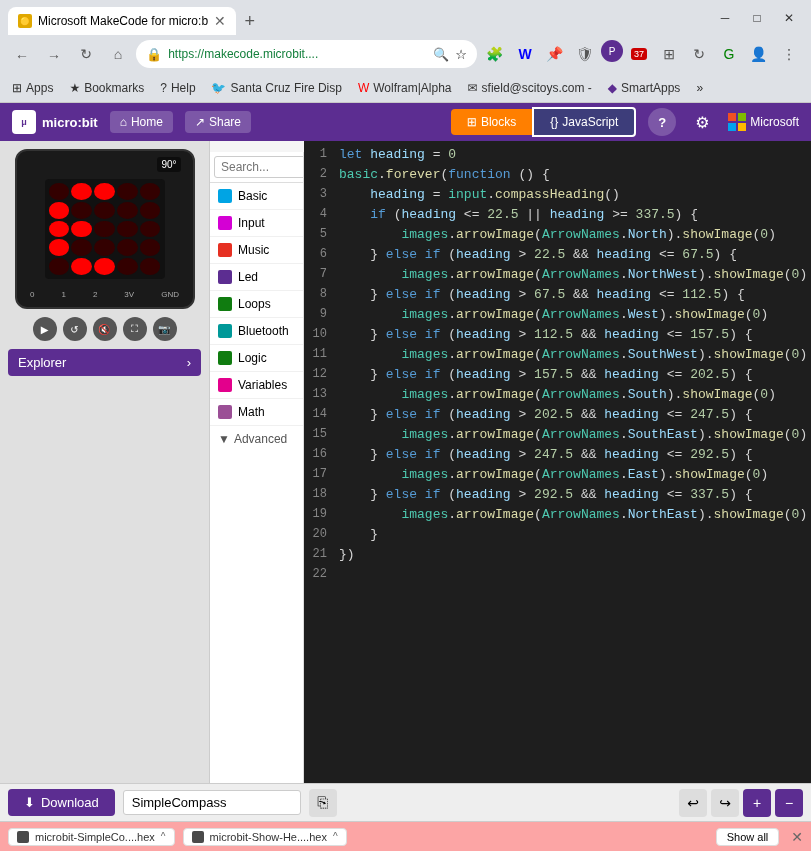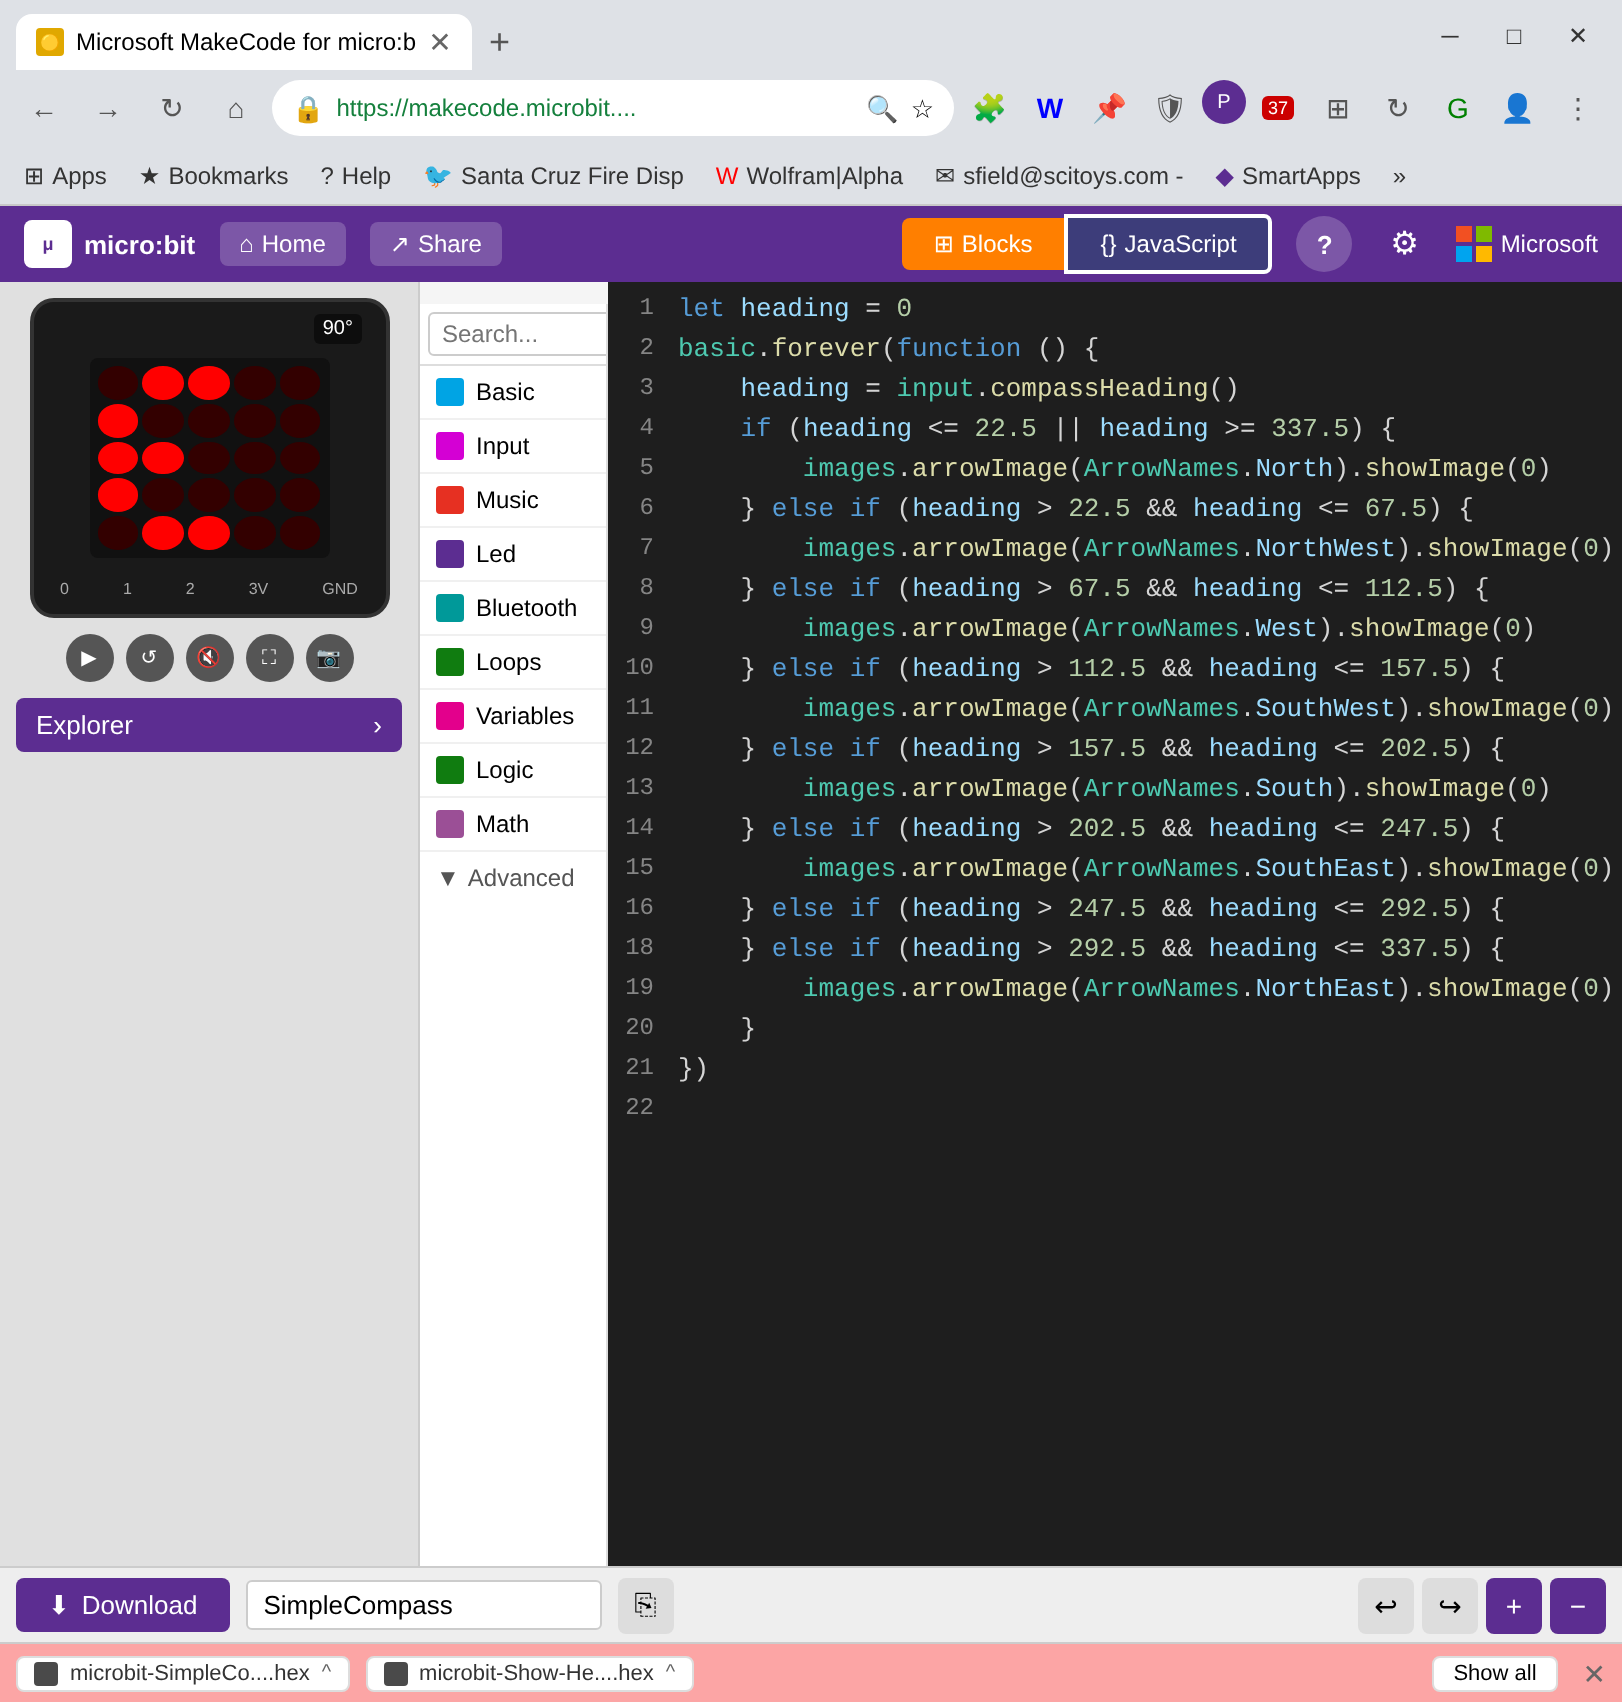--- a/index.html
+++ b/index.html
@@ -503,34 +503,34 @@
       </div>
       <div class="block-category">
         <div class="cat-dot" style="background:#E63022;"></div>
         <span>Music</span>
       </div>
       <div class="block-category">
         <div class="cat-dot" style="background:#5C2D91;"></div>
         <span>Led</span>
       </div>
       <div class="block-category">
+        <div class="cat-dot" style="background:#107C10;"></div>
+        <span>Loops</span>
+      </div>
+      <div class="block-category">
         <div class="cat-dot" style="background:#009999;"></div>
         <span>Bluetooth</span>
       </div>
       <div class="block-category">
         <div class="cat-dot" style="background:#107C10;"></div>
-        <span>Loops</span>
+        <span>Logic</span>
       </div>
       <div class="block-category">
         <div class="cat-dot" style="background:#E3008C;"></div>
         <span>Variables</span>
-      </div>
-      <div class="block-category">
-        <div class="cat-dot" style="background:#107C10;"></div>
-        <span>Logic</span>
       </div>
       <div class="block-category">
         <div class="cat-dot" style="background:#9B4F96;"></div>
         <span>Math</span>
       </div>
       <div class="advanced-label">
         <span>▼</span>
         <span>Advanced</span>
       </div>
     </div>
@@ -592,20 +592,24 @@
           <span class="line-num">14</span>
           <span class="code-content">    } <span class="kw">else</span> <span class="kw">if</span> (<span class="prop">heading</span> &gt; <span class="num">202.5</span> &amp;&amp; <span class="prop">heading</span> <span class="op">&lt;=</span> <span class="num">247.5</span>) {</span>
         </div>
         <div class="code-line">
           <span class="line-num">15</span>
           <span class="code-content">        <span class="cls">images</span>.<span class="fn">arrowImage</span>(<span class="cls">ArrowNames</span>.<span class="prop">SouthEast</span>).<span class="fn">showImage</span>(<span class="num">0</span>)</span>
         </div>
         <div class="code-line">
           <span class="line-num">16</span>
           <span class="code-content">    } <span class="kw">else</span> <span class="kw">if</span> (<span class="prop">heading</span> &gt; <span class="num">247.5</span> &amp;&amp; <span class="prop">heading</span> <span class="op">&lt;=</span> <span class="num">292.5</span>) {</span>
+        </div>
+        <div class="code-line">
+          <span class="line-num">17</span>
+          <span class="code-content">        <span class="cls">images</span>.<span class="fn">arrowImage</span>(<span class="cls">ArrowNames</span>.<span class="prop">East</span>).<span class="fn">showImage</span>(<span class="num">0</span>)</span>
         </div>
         <div class="code-line">
           <span class="line-num">18</span>
           <span class="code-content">    } <span class="kw">else</span> <span class="kw">if</span> (<span class="prop">heading</span> &gt; <span class="num">292.5</span> &amp;&amp; <span class="prop">heading</span> <span class="op">&lt;=</span> <span class="num">337.5</span>) {</span>
         </div>
         <div class="code-line">
           <span class="line-num">19</span>
           <span class="code-content">        <span class="cls">images</span>.<span class="fn">arrowImage</span>(<span class="cls">ArrowNames</span>.<span class="prop">NorthEast</span>).<span class="fn">showImage</span>(<span class="num">0</span>)</span>
         </div>
         <div class="code-line">

